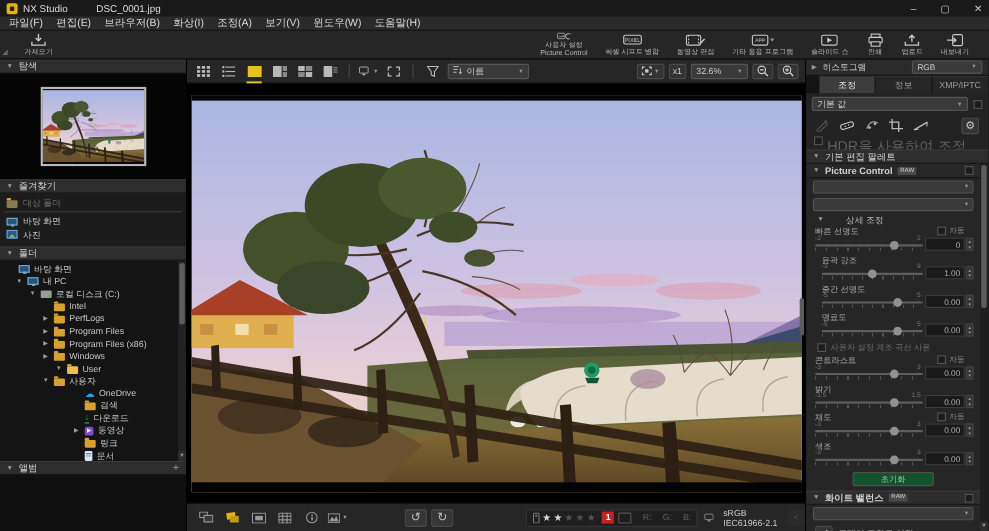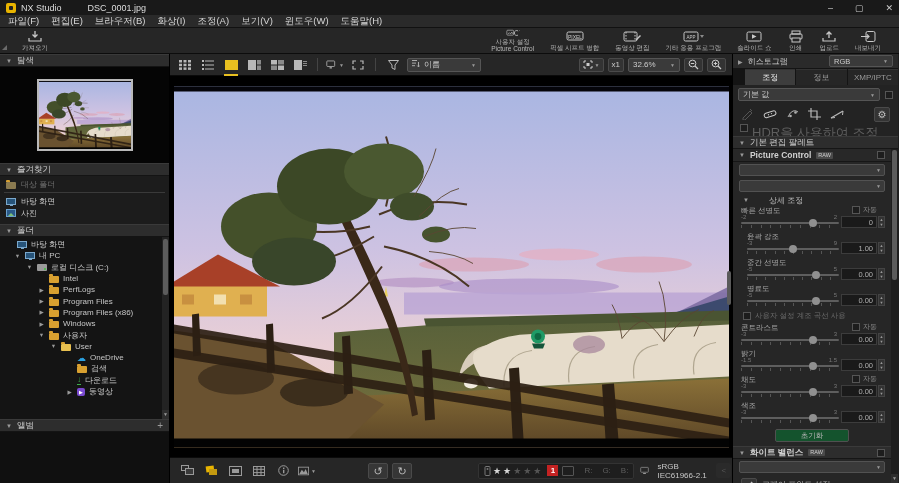--- a/index.html
+++ b/index.html
@@ -328,49 +328,59 @@
         <div class="trow" style="padding-left:38px">
             <span class="tw">▶</span>
             <span class="ic ic-folder"></span>
             <span>Program Files (x86)</span>
           </div>
         <div class="trow" style="padding-left:38px">
             <span class="tw">▶</span>
             <span class="ic ic-folder"></span>
             <span>Windows</span>
           </div>
+        <div class="trow" style="padding-left:50px">
+            <span class="tw">▼</span>
+            <span class="ic ic-folder open"></span>
+            <span>User</span>
+          </div>
         <div class="trow" style="padding-left:38px">
             <span class="tw">▼</span>
             <span class="ic ic-folder"></span>
             <span>사용자</span>
           </div>
-        <div class="trow" style="padding-left:50px">
-            <span class="tw">▼</span>
-            <span class="ic ic-folder open"></span>
-            <span>User</span>
-          </div>
         <div class="trow" style="padding-left:66px">
             <span class="tw"></span>
             <span class="ic ic-cloud">☁</span>
             <span>OneDrive</span>
           </div>
         <div class="trow" style="padding-left:66px">
             <span class="tw"></span>
             <span class="ic ic-folder"></span>
             <span>검색</span>
           </div>
         <div class="trow" style="padding-left:66px">
             <span class="tw"></span>
             <span class="ic ic-dl">↓</span>
             <span>다운로드</span>
           </div>
         <div class="trow" style="padding-left:66px">
             <span class="tw">▶</span>
             <span class="ic ic-video">▶</span>
             <span>동영상</span>
+          </div>
+        <div class="trow" style="padding-left:66px">
+            <span class="tw"></span>
+            <span class="ic ic-folder"></span>
+            <span>링크</span>
+          </div>
+        <div class="trow" style="padding-left:66px">
+            <span class="tw"></span>
+            <span class="ic ic-doc"></span>
+            <span>문서</span>
           </div>
         <div class="vsb">
             <span class="thumb"></span>
             <span class="dn">▼</span>
           </div>
       </div>
 
       <div class="hdr">
         <span class="arrow">▼</span>
         <span>앨범</span>

